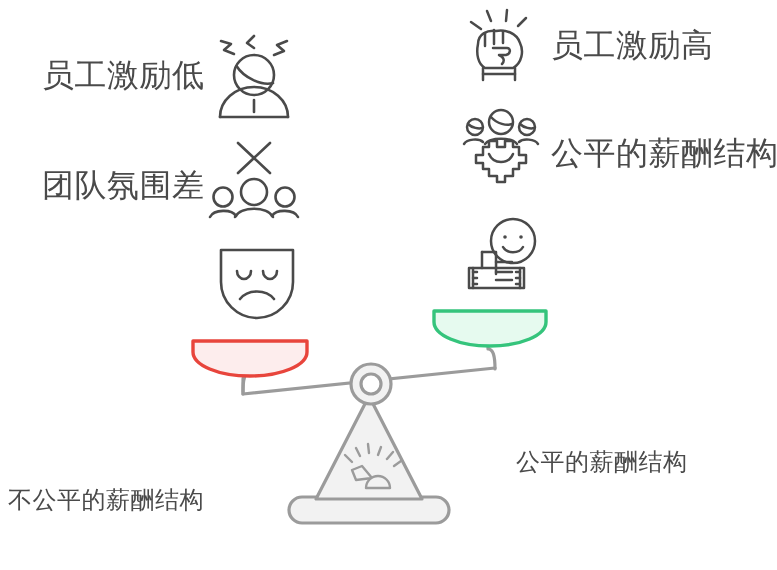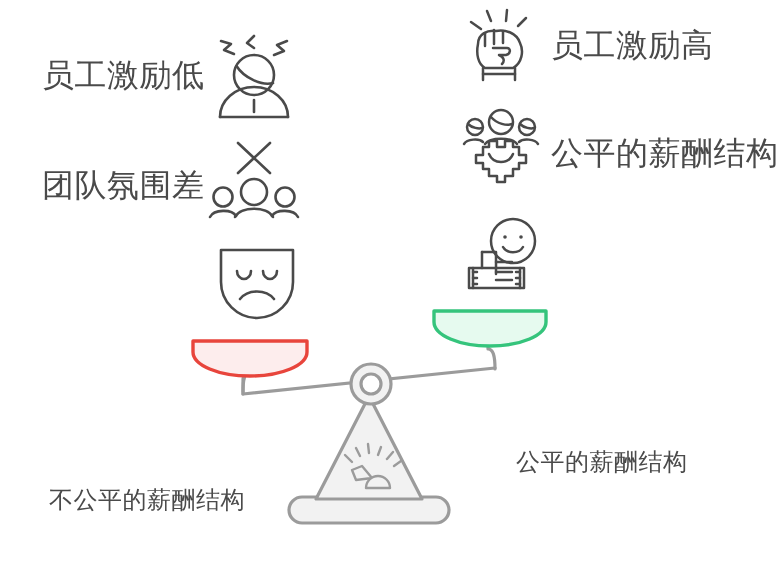--- a/index.html
+++ b/index.html
@@ -51,21 +51,21 @@
 </head>
 <body>
 
 <div id="stage">
 
   <div class="label" style="left:42px; top:58px;">员工激励低</div>
 
   <div class="label" style="left:42px; top:168px;">团队氛围差</div>
 
 
-  <div class="label big" style="left:8px; top:487px;margin-left:41px;">不公平的薪酬结构</div>
+  <div class="label big" style="left:8px; top:487px;">不公平的薪酬结构</div>
 
   <div class="icon-box" style="left:208px; top:22px; width:92px; height:95px;">
     <svg width="92" height="95" viewBox="0 0 92 95" fill="none" stroke="#4a4a4a" stroke-width="2.6" stroke-linecap="round" stroke-linejoin="round">
 
       <polyline points="13,19 23,22 16,28 26,32"></polyline>
       <polyline points="46,14 39,21 46,26"></polyline>
       <polyline points="79,19 69,23 76,29 66,33"></polyline>
 
       <circle cx="46" cy="53" r="20"></circle>
 

